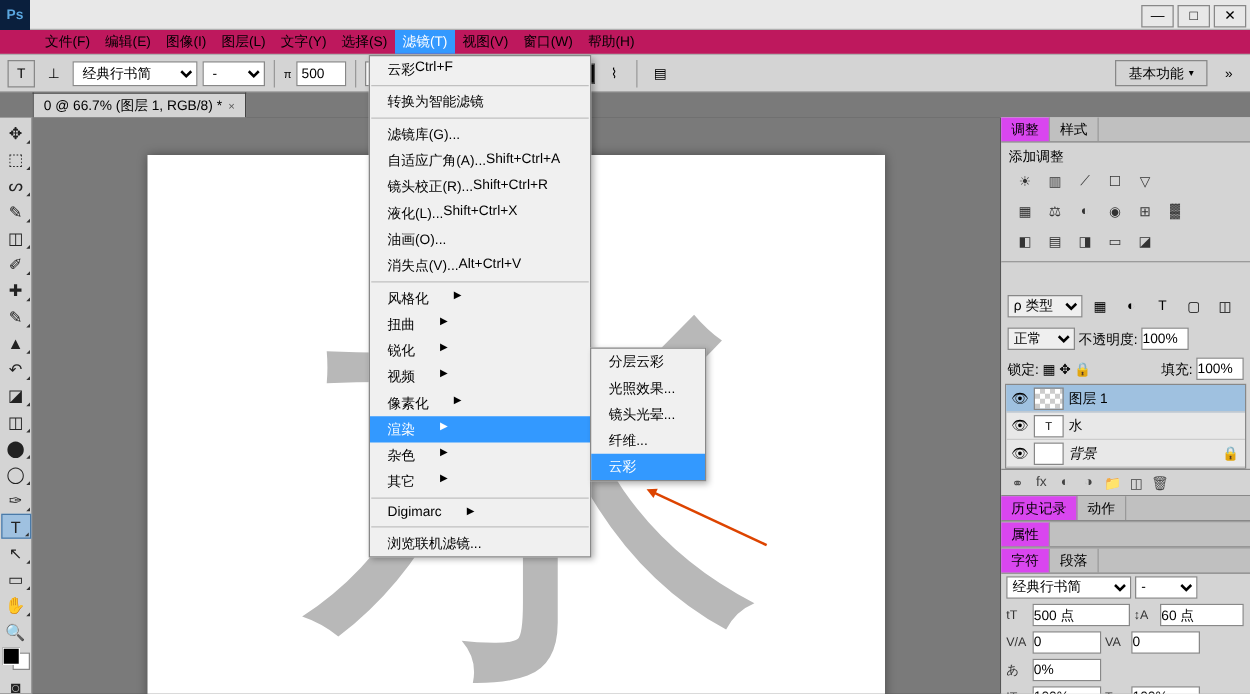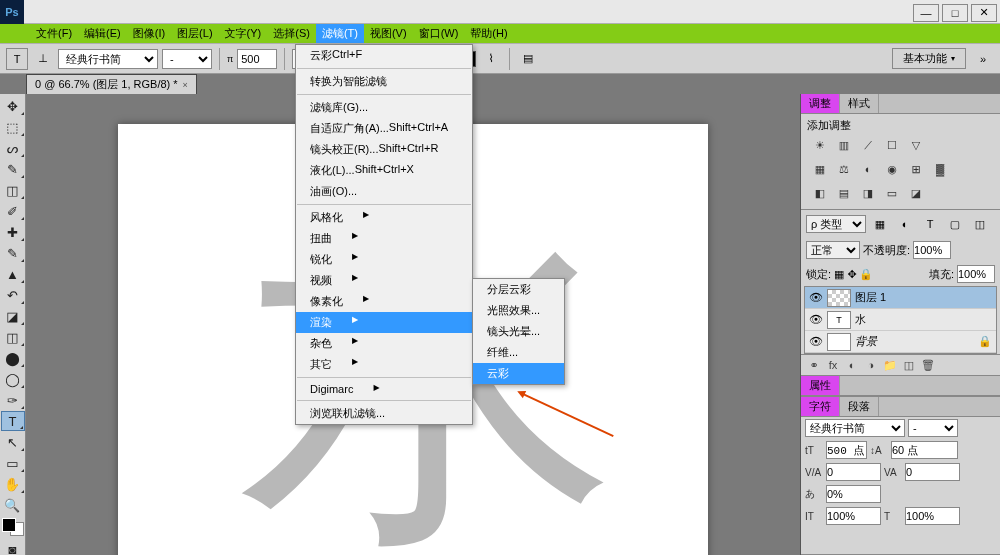--- a/index.html
+++ b/index.html
@@ -5,21 +5,21 @@
 * { margin: 0; padding: 0; box-sizing: border-box; font-family: "Segoe UI", Tahoma, sans-serif; font-size: 11px; user-select: none; }
 body { background: #535353; width: 1000px; height: 555px; overflow: hidden; position: relative; }
 
 
 .titlebar { height: 24px; background: #e8e8e8; display: flex; align-items: center; border-bottom: 1px solid #b0b0b0; }
 .ps-logo { width: 24px; height: 24px; background: #0a1f3d; color: #5ba7e0; font-weight: bold; display: flex; align-items: center; justify-content: center; font-size: 11px; }
 .win-ctrls { margin-left: auto; display: flex; }
 .win-ctrls div { width: 26px; height: 18px; border: 1px solid #888; margin-right: 3px; margin-top: 2px; display: flex; align-items: center; justify-content: center; background: #e8e8e8; }
 
 
-.menubar { height: 20px; background: #84cc16; display: flex; align-items: center; padding-left: 30px; border-bottom: 1px solid #b0b0b0; position: relative; z-index: 10; }
+.menubar { height: 20px; background: #be185d; display: flex; align-items: center; padding-left: 30px; border-bottom: 1px solid #b0b0b0; position: relative; z-index: 10; }
 .menubar > span { padding: 2px 6px; cursor: default; }
 .menubar > span.active { background: #3399ff; color: #fff; }
 
 
 .optbar { height: 30px; background: #d4d4d4; border-bottom: 1px solid #999; display: flex; align-items: center; padding: 0 6px; gap: 4px; }
 .optbar .tool-ind { width: 22px; height: 22px; border: 1px solid #888; display: flex; align-items: center; justify-content: center; background: #d4d4d4; }
 .optbar select, .optbar input { height: 20px; border: 1px solid #888; background: #fff; padding: 0 3px; }
 .optbar .sep { width: 1px; height: 22px; background: #999; margin: 0 3px; }
 .optbar .swatch { width: 30px; height: 16px; border: 1px solid #555; }
 .optbar .right-group { margin-left: auto; display: flex; align-items: center; gap: 6px; }
@@ -51,21 +51,21 @@
 
 .rpanels { width: 200px; background: #d4d4d4; border-left: 1px solid #555; display: flex; flex-direction: column; }
 .pgroup { border-bottom: 1px solid #888; background: #d4d4d4; }
 .ptabs { height: 20px; background: #c0c0c0; display: flex; align-items: center; border-bottom: 1px solid #888; }
 .ptabs span { padding: 2px 8px; border-right: 1px solid #999; }
 .ptabs span.act { background: #d946ef; }
 .pbody { padding: 4px 6px; }
 .adj-icons { display: flex; flex-wrap: wrap; gap: 6px; padding: 4px; }
 .adj-icons div { width: 18px; height: 16px; display: flex; align-items: center; justify-content: center; color: #333; }
 
-.layers-head { display: flex; align-items: center; gap: 3px; padding: 3px 5px; }
+.layers-head { display: flex; align-items: center; gap: 3px; padding: 3px 5px; margin-top: 21px; }
 .layers-head select { flex: 0 0 auto; width: 60px; height: 18px; border: 1px solid #888; }
 .layers-row { display: flex; align-items: center; gap: 3px; padding: 3px 5px; }
 .layers-row select, .layers-row input { height: 18px; border: 1px solid #888; }
 .layer-list { background: #e8e8e8; border: 1px solid #888; margin: 0 3px; }
 .layer-item { display: flex; align-items: center; height: 22px; border-bottom: 1px solid #ccc; padding: 0 4px; gap: 4px; }
 .layer-item.sel { background: #9fc1e0; }
 .layer-item .eye { width: 14px; }
 .layer-item .thumb { width: 24px; height: 18px; border: 1px solid #888; background: #fff; display: flex; align-items: center; justify-content: center; font-size: 9px; }
 .layer-item .thumb.checker { background: repeating-conic-gradient(#ccc 0 25%, #fff 0 50%) 0 0/8px 8px; }
 .layer-foot { display: flex; gap: 3px; padding: 3px 5px; border-top: 1px solid #888; }
@@ -261,39 +261,45 @@
         <div>⚭</div>
         <div>fx</div>
         <div>◐</div>
         <div>◑</div>
         <div>📁</div>
         <div>◫</div>
         <div>🗑</div>
       </div>
     </div>
 
+    <div class="pgroup">
+      <div class="ptabs">
+        <span class="act">历史记录</span>
+        <span>动作</span>
+      </div>
+    </div>
 
     <div class="pgroup">
       <div class="ptabs">
         <span class="act">属性</span>
       </div>
     </div>
 
     <div class="pgroup char-panel" style="flex:1">
       <div class="ptabs">
         <span class="act">字符</span>
         <span>段落</span>
       </div>
       <div class="row">
         <select style="width:100px"><option>经典行书简</option></select>
         <select style="width:50px"><option>-</option></select>
       </div>
       <div class="row">
         <span class="lbl">tT</span>
-        <input style="width: 41px; font-family: Liberation Mono, monospace;" value="500 点">
+        <input style="width: 78px;" value="500 点">
         <span class="lbl">↕A</span>
         <input style="width: 67px;" value="60 点">
       </div>
       <div class="row">
         <span class="lbl">V/A</span>
         <input style="width: 55px;" value="0">
         <span class="lbl">VA</span>
         <input style="width: 55px;" value="0">
       </div>
       <div class="row">
@@ -334,20 +340,24 @@
       <span>Shift+Ctrl+R</span>
     </div>
   <div class="mi">
       <span>液化(L)...</span>
       <span>Shift+Ctrl+X</span>
     </div>
   <div class="mi">
       <span>油画(O)...</span>
       <span></span>
     </div>
+  <div class="mi">
+      <span>消失点(V)...</span>
+      <span>Alt+Ctrl+V</span>
+    </div>
   <div class="msep"></div>
   <div class="mi arrow-r">
       <span>风格化</span>
     </div>
   <div class="mi arrow-r">
       <span>扭曲</span>
     </div>
   <div class="mi arrow-r">
       <span>锐化</span>
     </div>

